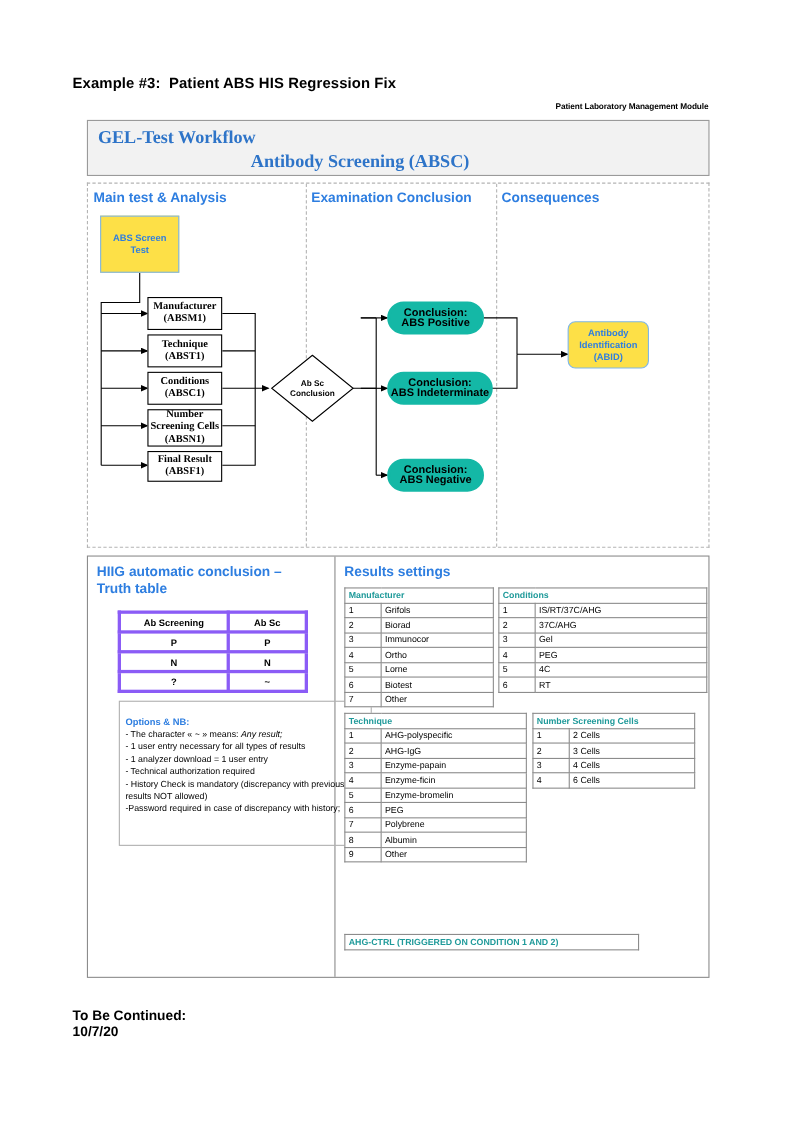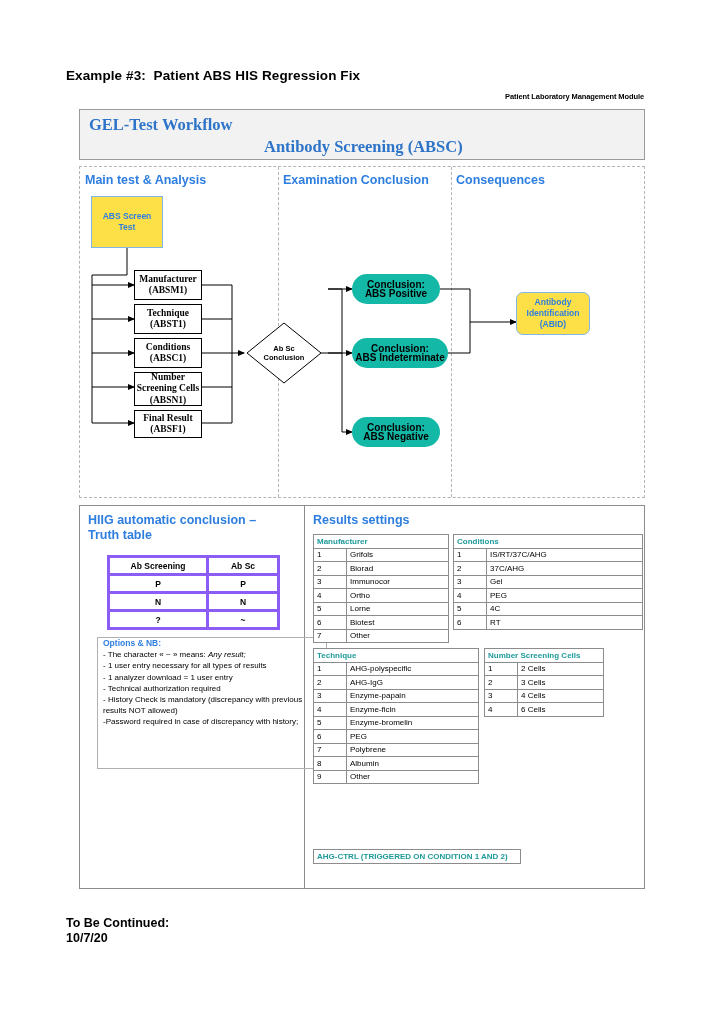--- a/index.html
+++ b/index.html
@@ -65,21 +65,20 @@
   }
   .banner-line2 {
     position: absolute;
     left: 148px;
     top: 27px;
     font-family: "Liberation Serif", serif;
     font-size: 16.5px;
     font-weight: bold;
     color: #2e74c8;
     white-space: nowrap;
-    margin-left: 36px;
   }
 
   
   .flow-panel {
     position: absolute;
     left: 79px;
     top: 166px;
     width: 566px;
     height: 332px;
     border: 1px dashed #b4b4b4;
@@ -200,27 +199,27 @@
     font-weight: bold;
     padding: 1px 0;
     height: 13px;
   }
   .truth-table .c0 { width: 96px; }
   .truth-table .c1 { width: 68px; }
 
   
   .options-box {
     position: absolute;
-    left: 17px;
+    left: 28px;
     top: 131px;
     width: 230px;
     height: 132px;
     border: 1px solid #b0b0b0;
     box-sizing: border-box;
-    padding: 0 5px;
+    padding: 13px 5px;
     font-size: 8px;
     line-height: 11.2px;
   }
   .options-title {
     color: #2e7ee0;
     font-weight: bold;
     font-size: 8.5px;
   }
   .options-box em { font-style: italic; }
 
@@ -493,21 +492,21 @@
             <td class="k">8</td>
             <td>Albumin</td>
           </tr>
       <tr>
             <td class="k">9</td>
             <td>Other</td>
           </tr>
     </tbody>
       </table>
 
-    <table class="rtable" style="left:404px; top:142px; width:120px;">
+    <table class="rtable" style="left:404px; top:142px; width:148px;">
       <tbody>
           <tr>
         <td class="hdr" colspan="2">Number Screening Cells</td>
       </tr>
       <tr>
             <td class="k">1</td>
             <td>2 Cells</td>
           </tr>
       <tr>
             <td class="k">2</td>
@@ -518,21 +517,21 @@
             <td>4 Cells</td>
           </tr>
       <tr>
             <td class="k">4</td>
             <td>6 Cells</td>
           </tr>
     </tbody>
       </table>
 
 
-    <table class="rtable" style="left:233px; top:343px; width:208px;">
+    <table class="rtable" style="left:233px; top:343px; width:268px;">
       <tbody>
           <tr>
         <td class="hdr" colspan="2">AHG-CTRL (TRIGGERED ON CONDITION 1 AND 2)</td>
       </tr>
     </tbody>
       </table>
 
   </div>
 
   <div class="footer">To Be Continued:

